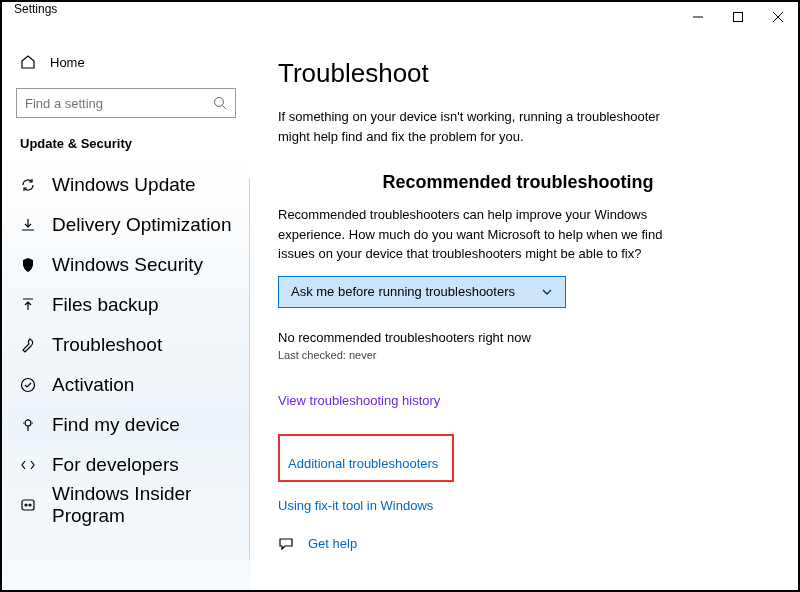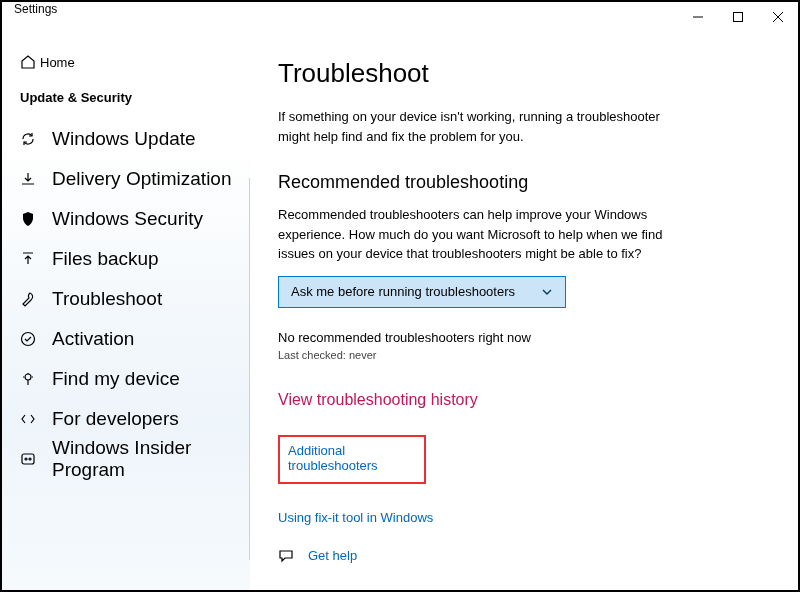--- a/index.html
+++ b/index.html
@@ -2,40 +2,40 @@
 <html><head>
 <meta charset="utf-8">
 <style>
 * { box-sizing: border-box; margin: 0; padding: 0; font-family: "Segoe UI", Tahoma, sans-serif; }
 body { background: #fff; width: 800px; height: 592px; overflow: hidden; border: 2px solid #000; position: relative; }
 .titlebar { height: 30px; display: flex; align-items: flex-start; padding-left: 12px; font-size: 12px; color: #000; }
 .win-controls { position: absolute; top: 0; right: 0; display: flex; }
 .win-btn { width: 40px; height: 30px; display: flex; align-items: center; justify-content: center; font-size: 12px; color: #000; }
 .layout { display: flex; height: calc(100% - 30px); }
 .sidebar { width: 248px; padding: 10px 0 0 0; display: flex; flex-direction: column; background: linear-gradient(180deg,#fff 0%,#fff 20%,#f2f7fb 55%,#eef5fa 70%,#f6fafd 100%); position: relative; }
-.home-row { display: flex; align-items: center; gap: 4px; padding: 8px 18px; font-size: 13px; height: 40px; }
+.home-row { display: flex; align-items: center; gap: 14px; padding: 8px 18px; font-size: 13px; height: 40px; }
 .search-wrap { padding: 6px 14px 10px 14px; }
 .search-box { width: 100%; height: 30px; border: 1px solid #999; background: #fff; display: flex; align-items: center; padding: 0 8px; }
 .search-box input { border: none; outline: none; flex: 1; font-size: 13px; color: #666; background: transparent; }
 .section-label { font-weight: 600; font-size: 13px; padding: 8px 18px 14px 18px; }
 .nav-item { display: flex; align-items: center; gap: 16px; padding: 0 18px; height: 40px; font-size: 19px; cursor: default; }
 .nav-item.selected { background: rgba(0,0,0,0); }
 .nav-item .icon { width: 16px; height: 16px; display: flex; align-items: center; justify-content: center; flex-shrink: 0; }
 .divider-line { position: absolute; top: 146px; bottom: 30px; right: 0; width: 1px; background: #d0d0d0; }
 .content { flex: 1; padding: 26px 40px 20px 28px; overflow: hidden; }
 h1 { font-weight: 400; font-size: 26px; margin-bottom: 18px; }
 .desc { font-size: 13px; line-height: 1.5; margin-bottom: 26px; max-width: 400px; }
-h2 { font-weight: 400; font-size: 18px; margin-bottom: 12px; }
+h2 { font-weight: 700; font-size: 18px; margin-bottom: 12px; text-align: center; }
 .sub-desc { font-size: 13px; line-height: 1.5; max-width: 400px; margin-bottom: 12px; }
 .dropdown { display: inline-flex; align-items: center; height: 32px; padding: 0 12px; background: #cce4f7; border: 1px solid #0078d4; font-size: 13px; gap: 26px; margin-bottom: 22px; }
 .status-line { font-size: 13px; margin-bottom: 4px; }
 .last-checked { font-size: 11px; color: #444; margin-bottom: 30px; }
-.link { color: #be185d; font-size: 16px; display: inline-block; margin-bottom: 26px; }
+.link { color: #6d28d9; font-size: 13px; display: inline-block; margin-bottom: 26px; }
 .link2 { color: #0067c0; font-size: 13px; display: inline-block; }
-.highlight-box { border: 2px solid #e83030; padding: 6px 8px 8px 8px; width: 148px; margin-bottom: 24px; }
+.highlight-box { border: 2px solid #e83030; padding: 18px 8px 8px 8px; width: 176px; margin-bottom: 14px; }
 .help-section h2 { margin-bottom: 12px; }
 .help-row { display: flex; align-items: center; gap: 14px; margin-top: 22px; font-size: 13px; color: #0067c0; }
 .help-row .hicon { width: 16px; height: 16px; color: #000; display: flex; align-items: center; justify-content: center; }
 svg { display: block; }
 </style>
 </head>
 <body>
 
 <div class="titlebar">
   <span>Settings</span>
@@ -61,20 +61,31 @@
 
 <div class="layout">
   <div class="sidebar">
     <div class="home-row">
       <span class="icon">
           <svg width="16" height="16" viewBox="0 0 16 16" fill="none" stroke="#000" stroke-width="1.2">
             <path d="M2 7 L8 2 L14 7 V14 H2 Z"></path>
           </svg>
         </span>
       <span>Home</span>
+    </div>
+    <div class="search-wrap">
+      <div class="search-box">
+        <input type="text" placeholder="Find a setting" style="">
+        <span class="icon">
+            <svg width="14" height="14" viewBox="0 0 14 14" fill="none" stroke="#666" stroke-width="1">
+              <circle cx="6" cy="6" r="4.5"></circle>
+              <line x1="9.5" y1="9.5" x2="13" y2="13"></line>
+            </svg>
+          </span>
+      </div>
     </div>
     <div class="section-label">Update &amp; Security</div>
 
     <div class="nav-item">
       <span class="icon">
           <svg width="16" height="16" viewBox="0 0 16 16" fill="none" stroke="#000" stroke-width="1.2">
             <path d="M3 8a5 5 0 0 1 9-3M13 8a5 5 0 0 1-9 3"></path>
             <path d="M12 2v3h-3M4 14v-3h3"></path>
           </svg>
         </span>

